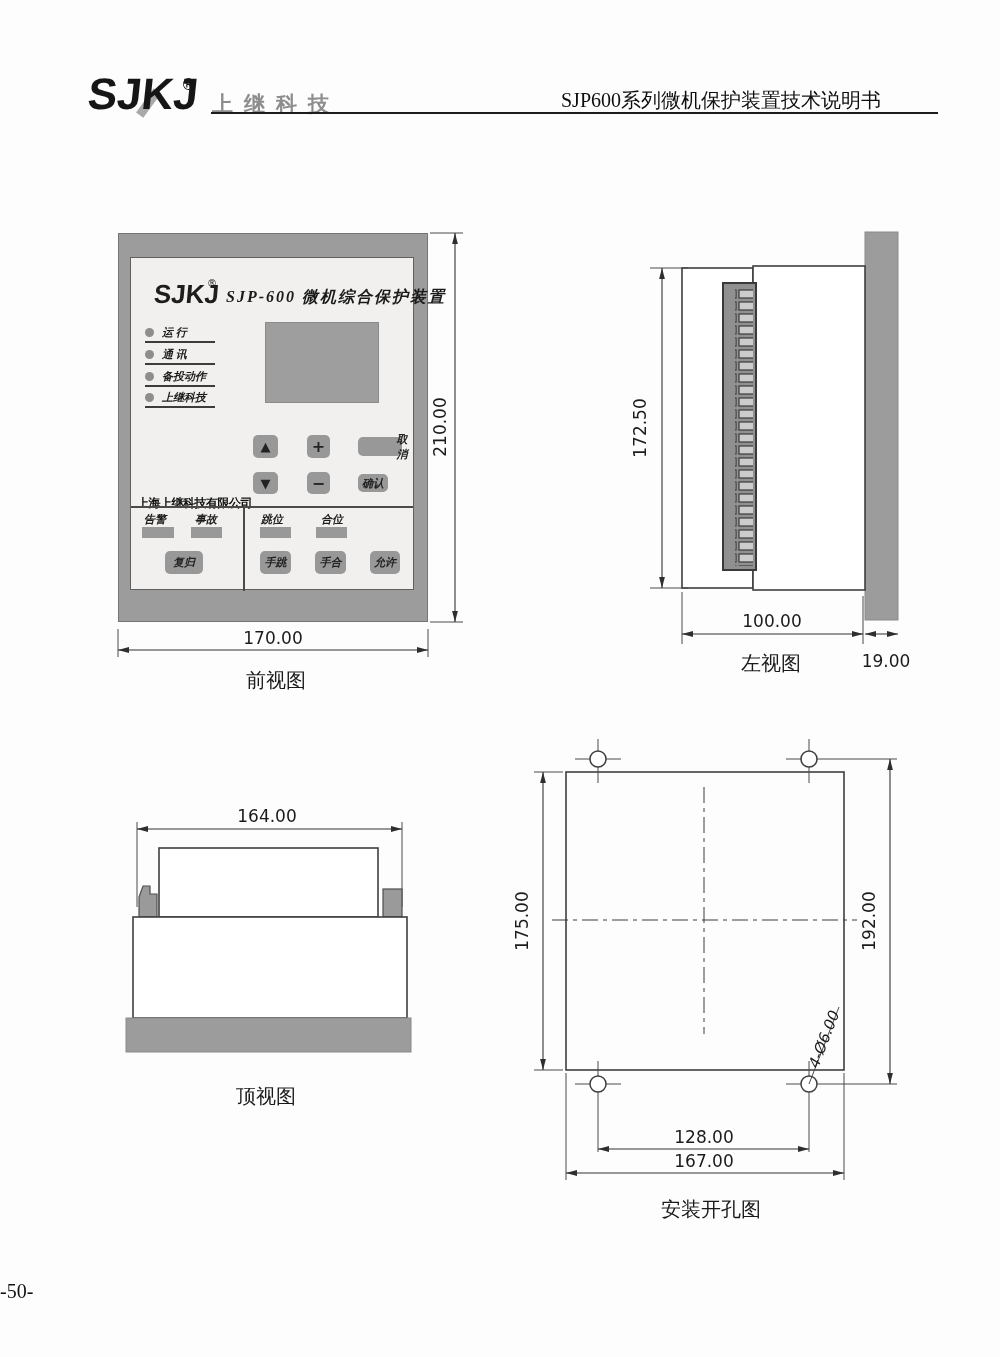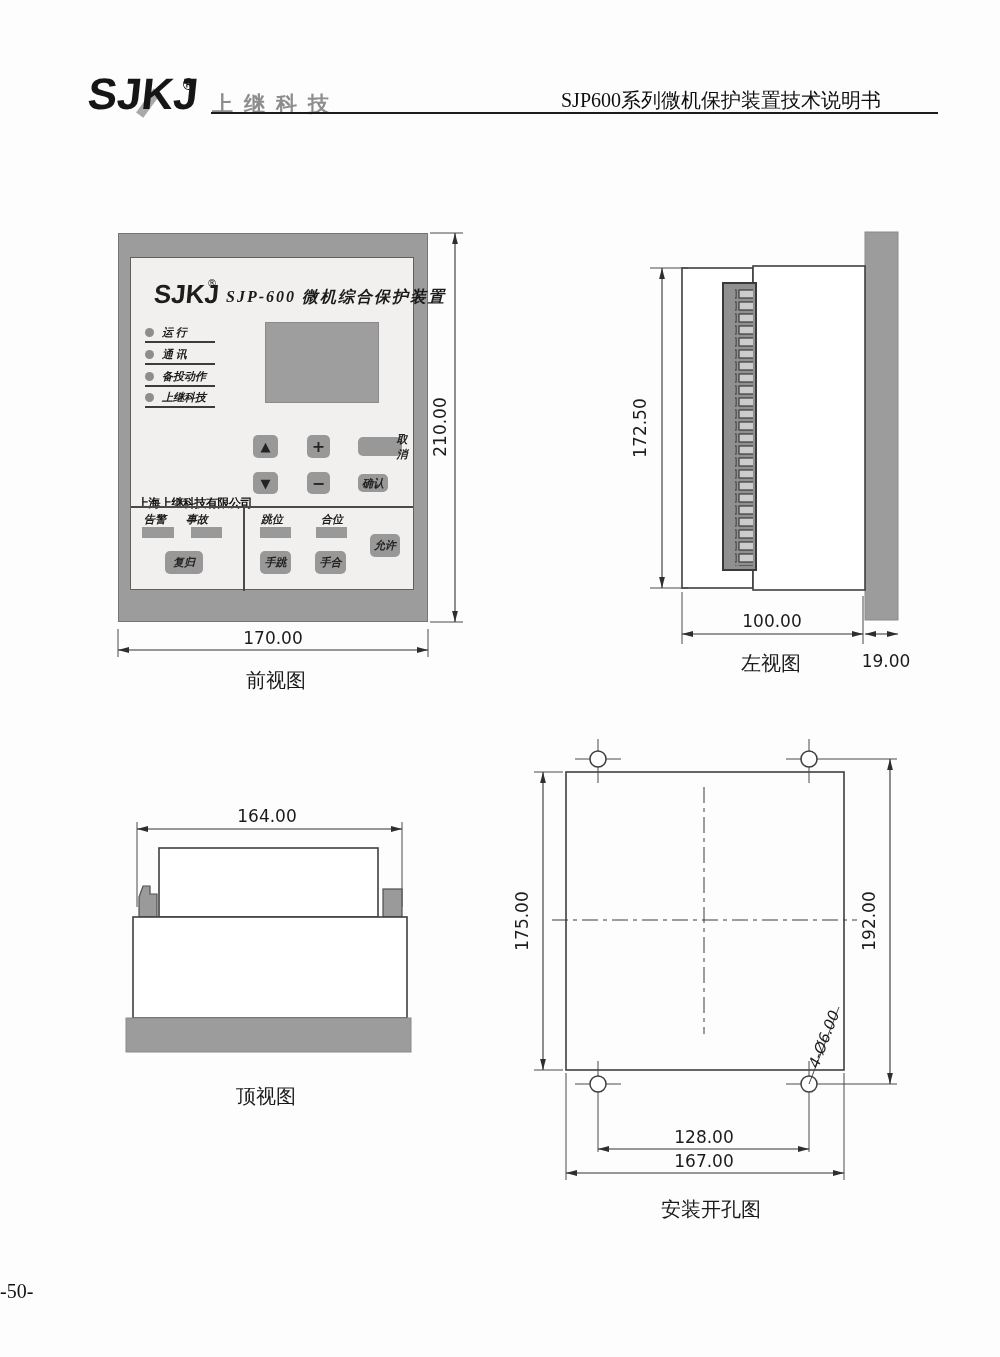--- a/index.html
+++ b/index.html
@@ -191,32 +191,32 @@
       <div class="abs key key-glyph" style="left:122px;top:214px;width:25px;height:22px;">▼</div>
       <div class="abs key key-sign" style="left:176px;top:214px;width:23px;height:22px;">−</div>
       <div class="abs key key-cjk" style="left:227px;top:216px;width:30px;height:18px;">确认</div>
 
       <div class="abs company">上海上继科技有限公司</div>
 
       <div class="abs div-h"></div>
       <div class="abs div-v"></div>
 
       <div class="abs sig-label" style="left:13px;top:254px;">告警</div>
-      <div class="abs sig-label" style="left:55px;top:254px;">事故</div>
+      <div class="abs sig-label" style="left:64px;top:254px;">事故</div>
       <div class="abs sig-bar" style="left:11px;top:269px;width:32px;"></div>
       <div class="abs sig-bar" style="left:60px;top:269px;width:31px;"></div>
       <div class="abs key key-cjk" style="left:34px;top:293px;width:38px;height:23px;">复归</div>
 
       <div class="abs sig-label" style="left:130px;top:254px;">跳位</div>
       <div class="abs sig-label" style="left:190px;top:254px;">合位</div>
       <div class="abs sig-bar" style="left:129px;top:269px;width:31px;"></div>
       <div class="abs sig-bar" style="left:185px;top:269px;width:31px;"></div>
       <div class="abs key key-cjk" style="left:129px;top:293px;width:31px;height:23px;text-align:right;">手跳</div>
       <div class="abs key key-cjk" style="left:184px;top:293px;width:31px;height:23px;">手合</div>
-      <div class="abs key key-cjk" style="left:239px;top:276px;width:30px;height:23px;font-style:italic;">允许</div>
+      <div class="abs key key-cjk" style="left:239px;top:293px;width:30px;height:23px;font-style:italic;">允许</div>
     </div>
   </div>
 
   <div class="abs caption" style="left:196px;top:667px;">前视图</div>
   <div class="abs caption" style="left:691px;top:650px;">左视图</div>
   <div class="abs caption" style="left:186px;top:1083px;">顶视图</div>
   <div class="abs caption" style="left:631px;top:1196px;">安装开孔图</div>
   <div class="abs footer">-50-</div>
 
 </div>

